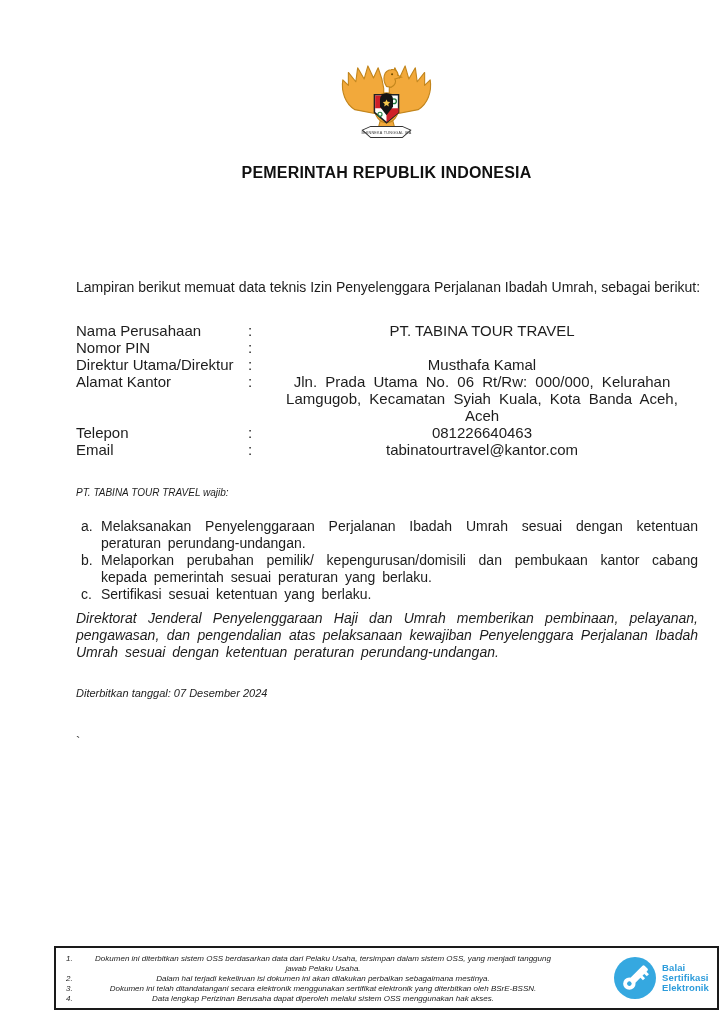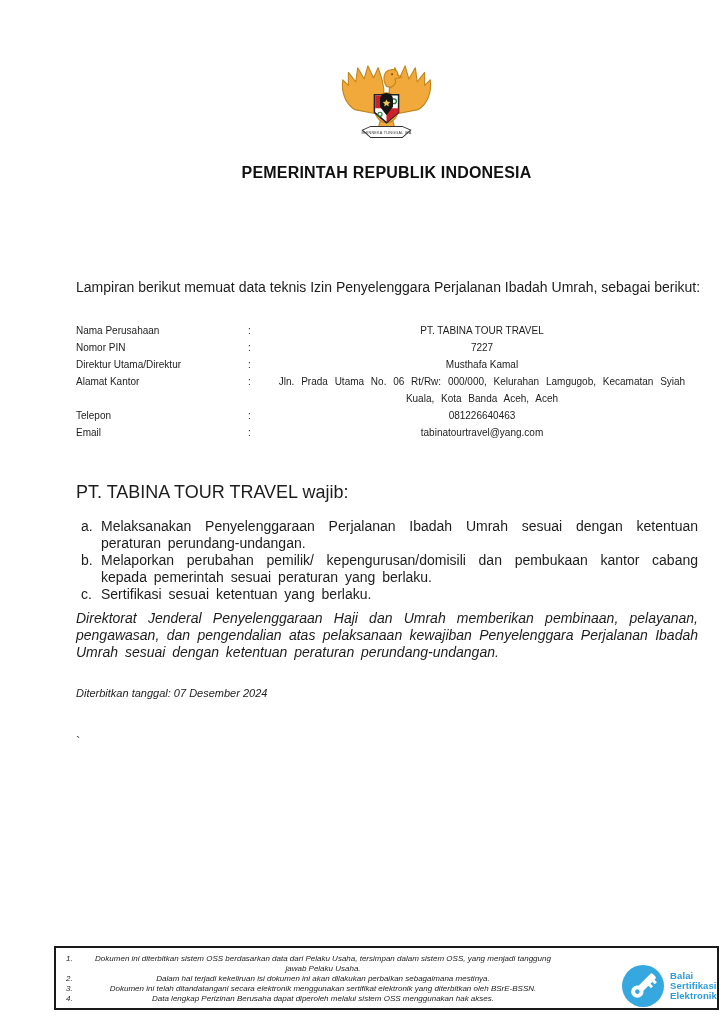--- a/index.html
+++ b/index.html
@@ -45,36 +45,37 @@
     width: 625px;
     font-size: 14px;
     line-height: 17px;
   }
   .fields {
     position: absolute;
     left: 52px; top: 322px;
     width: 622px;
     display: grid;
     grid-template-columns: 172px 20px 428px;
-    font-size: 10px;
+    font-size: 15px;
     line-height: 17px;
   }
   .fields .label { grid-column: 1; }
   .fields .sep   { grid-column: 2; text-align: left; }
   .fields .value { grid-column: 3; text-align: center; }
   .value-justify {
     text-align: justify;
     word-spacing: 4px;
   }
   .wajib-line {
     position: absolute;
     left: 52px; top: 484px;
     width: 625px;
-    font-size: 18px;
-    line-height: 17px;
+    font-size: 10px;
+    line-height: 17px;
+    font-style: italic;
   }
   .obligations {
     position: absolute;
     left: 52px; top: 518px;
     width: 622px;
     font-size: 14px;
     line-height: 17px;
   }
   .obligation-row { display: flex; }
   .obligation-row .marker { width: 25px; flex: 0 0 25px; padding-left: 5px; }
@@ -121,24 +122,25 @@
     font-size: 8px;
     font-style: italic;
     line-height: 10px;
     color: #222;
   }
   .note-row { display: flex; }
   .note-row .num { width: 22px; flex: 0 0 22px; }
   .note-row .note-text { width: 470px; text-align: center; }
   .bsre-logo {
     margin-left: auto;
-    height: 76px;
+    height: 60px;
     display: flex;
     align-items: center;
     gap: 5px;
+    padding-right: 8px;
   }
   .bsre-text {
     font-size: 9.5px;
     font-weight: bold;
     line-height: 10px;
     color: #2D9CDB;
     letter-spacing: 0.1px;
   }
 </style>
 </head>
@@ -179,37 +181,36 @@
 
   <div class="intro">Lampiran berikut memuat data teknis Izin Penyelenggara Perjalanan Ibadah Umrah, sebagai berikut:</div>
 
   <div class="fields">
     <div class="label">Nama Perusahaan</div>
     <div class="sep">:</div>
     <div class="value">PT. TABINA TOUR TRAVEL</div>
 
     <div class="label">Nomor PIN</div>
     <div class="sep">:</div>
-    <div class="value">7227</div>
 
     <div class="label">Direktur Utama/Direktur</div>
     <div class="sep">:</div>
     <div class="value">Musthafa Kamal</div>
 
     <div class="label">Alamat Kantor</div>
     <div class="sep">:</div>
     <div class="value value-justify">Jln. Prada Utama No. 06 Rt/Rw: 000/000, Kelurahan Lamgugob, Kecamatan Syiah Kuala, Kota Banda Aceh, Aceh</div>
 
     <div class="label">Telepon</div>
     <div class="sep">:</div>
     <div class="value">081226640463</div>
 
     <div class="label">Email</div>
     <div class="sep">:</div>
-    <div class="value">tabinatourtravel@yang.com</div>
+    <div class="value">tabinatourtravel@kantor.com</div>
   </div>
 
   <div class="wajib-line">PT. TABINA TOUR TRAVEL wajib:</div>
 
   <div class="obligations">
     <div class="obligation-row">
       <div class="marker">a.</div>
       <div class="obl-text">Melaksanakan Penyelenggaraan Perjalanan Ibadah Umrah sesuai dengan ketentuan peraturan perundang-undangan.</div>
     </div>
     <div class="obligation-row">

